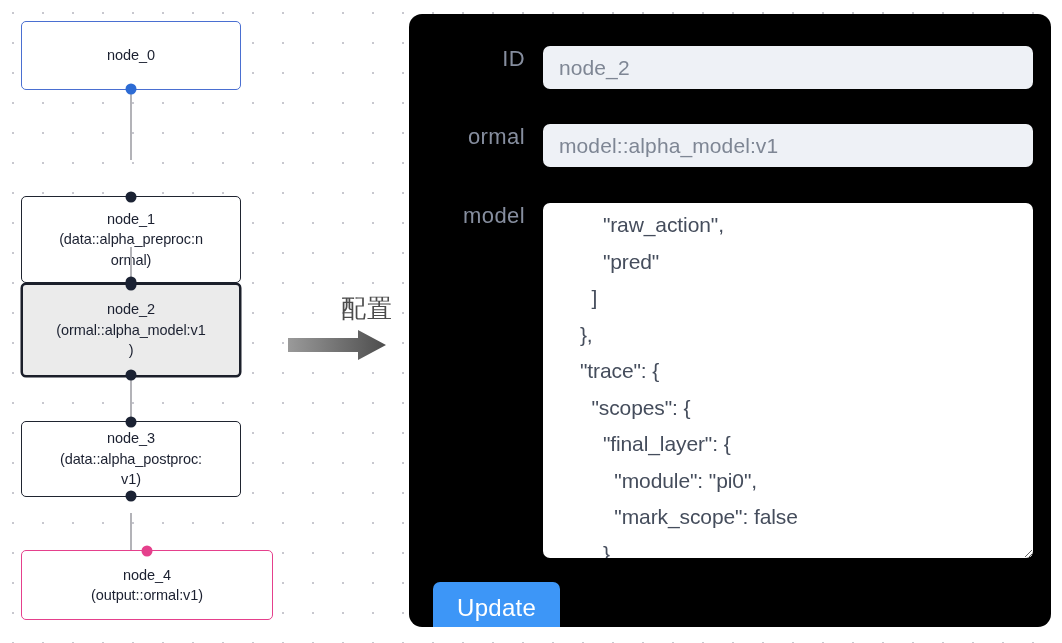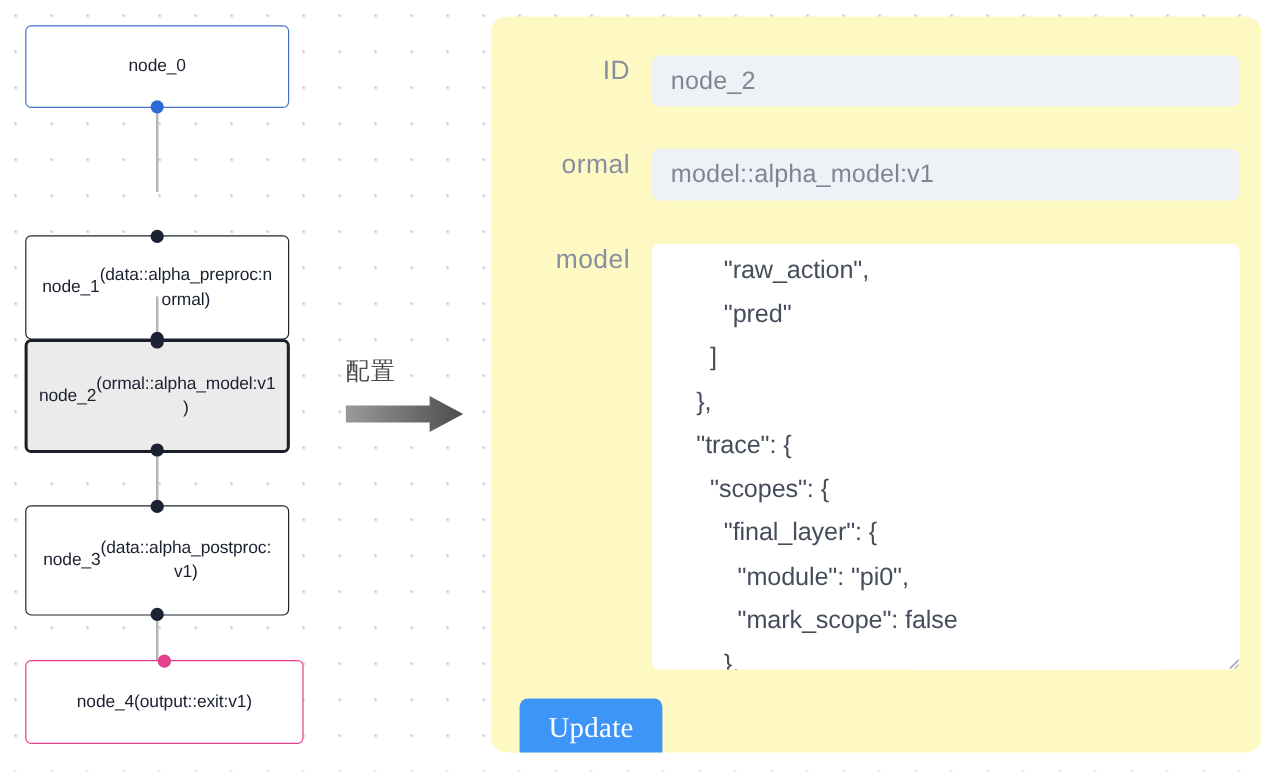--- a/index.html
+++ b/index.html
@@ -31,21 +31,21 @@
     position: absolute;
     box-sizing: border-box;
     border: 1.6px solid #1f2430;
     border-radius: 5px;
     background: #ffffff;
     color: #1b2030;
     font-size: 14.5px;
     line-height: 20.5px;
     text-align: center;
     display: flex;
-    flex-direction: row;
+    flex-direction: column;
     align-items: center;
     justify-content: center;
     padding: 2px 6px;
     letter-spacing: -0.1px;
   }
   .node.input-node  { border-color: #4a6fd1; border-width: 1.6px; }
   .node.output-node { border-color: #e5408c; border-width: 1.6px; }
   .node.selected    { background: #ebebeb; border-color: #1b1f2a; border-width: 2.1px;
                       box-shadow: 0 0 0 0.5px #1b1f2a; }
 
@@ -76,35 +76,35 @@
     z-index: 1;
   }
 
   
   #arrow-group {
     position: absolute;
     left: 288px; top: 296px;
     width: 105px; height: 68px;
   }
   #arrow-label {
-    font-size: 20px;
+    font-size: 25px;
     color: #4b4b4b;
-    text-align: left;
+    text-align: right;
     letter-spacing: 1px;
     line-height: 26px;
     font-family: "DejaVu Sans", "Liberation Sans", sans-serif;
   }
   #arrow-shape { position: absolute; left: 0; top: 32px; }
 
   
   #panel {
     position: absolute;
     left: 409px; top: 14px;
     width: 642px; height: 613px;
-    background: #fef9c3;
+    background: #000000;
     border-radius: 13px;
     box-sizing: border-box;
     padding: 0;
     overflow: hidden;
     z-index: 10;
   }
   .field-row {
     position: absolute;
     display: flex;
     align-items: flex-start;
@@ -164,21 +164,21 @@
   }
 
   #update-button {
     position: absolute;
     left: 24px; top: 568px;
     background: #3d96f7;
     color: #ffffff;
     border: none;
     border-radius: 7px;
     font-size: 24px;
-    font-family: Liberation Serif, serif;
+    font-family: Liberation Sans, sans-serif;
     padding: 12px 24px;
     letter-spacing: 0.3px;
     cursor: pointer;
   }
 </style>
 </head>
 <body>
 
 <div id="canvas">
 
@@ -201,31 +201,31 @@
   </div>
 
   <div class="node selected" style="left:21px; top:283px; width:220px; height:94px;">
     <span class="nl">node_2</span>
     <span class="nl">(ormal::alpha_model:v1
 )</span>
     <span class="handle top"></span>
     <span class="handle bottom"></span>
   </div>
 
-  <div class="node" style="left:21px; top:421px; width:220px; height:92px;">
+  <div class="node" style="left:21px; top:421px; width:220px; height:76px;">
     <span class="nl">node_3</span>
     <span class="nl">(data::alpha_postproc:
 v1)</span>
     <span class="handle top"></span>
     <span class="handle bottom"></span>
   </div>
 
-  <div class="node output-node" style="left:21px; top:550px; width:232px; height:70px;">
+  <div class="node output-node" style="left:21px; top:550px; width:252px; height:70px;">
     <span class="nl">node_4</span>
-    <span class="nl">(output::exit:v1)</span>
+    <span class="nl">(output::ormal:v1)</span>
     <span class="handle top pink"></span>
   </div>
 
   <div id="arrow-group">
     <div id="arrow-label">配置</div>
     <svg id="arrow-shape" width="100" height="34" viewBox="0 0 100 34">
       <defs>
         <linearGradient id="agrad" x1="0" y1="0" x2="1" y2="0">
           <stop offset="0" stop-color="#9a9a9a"></stop>
           <stop offset="1" stop-color="#4d4d4d"></stop>

